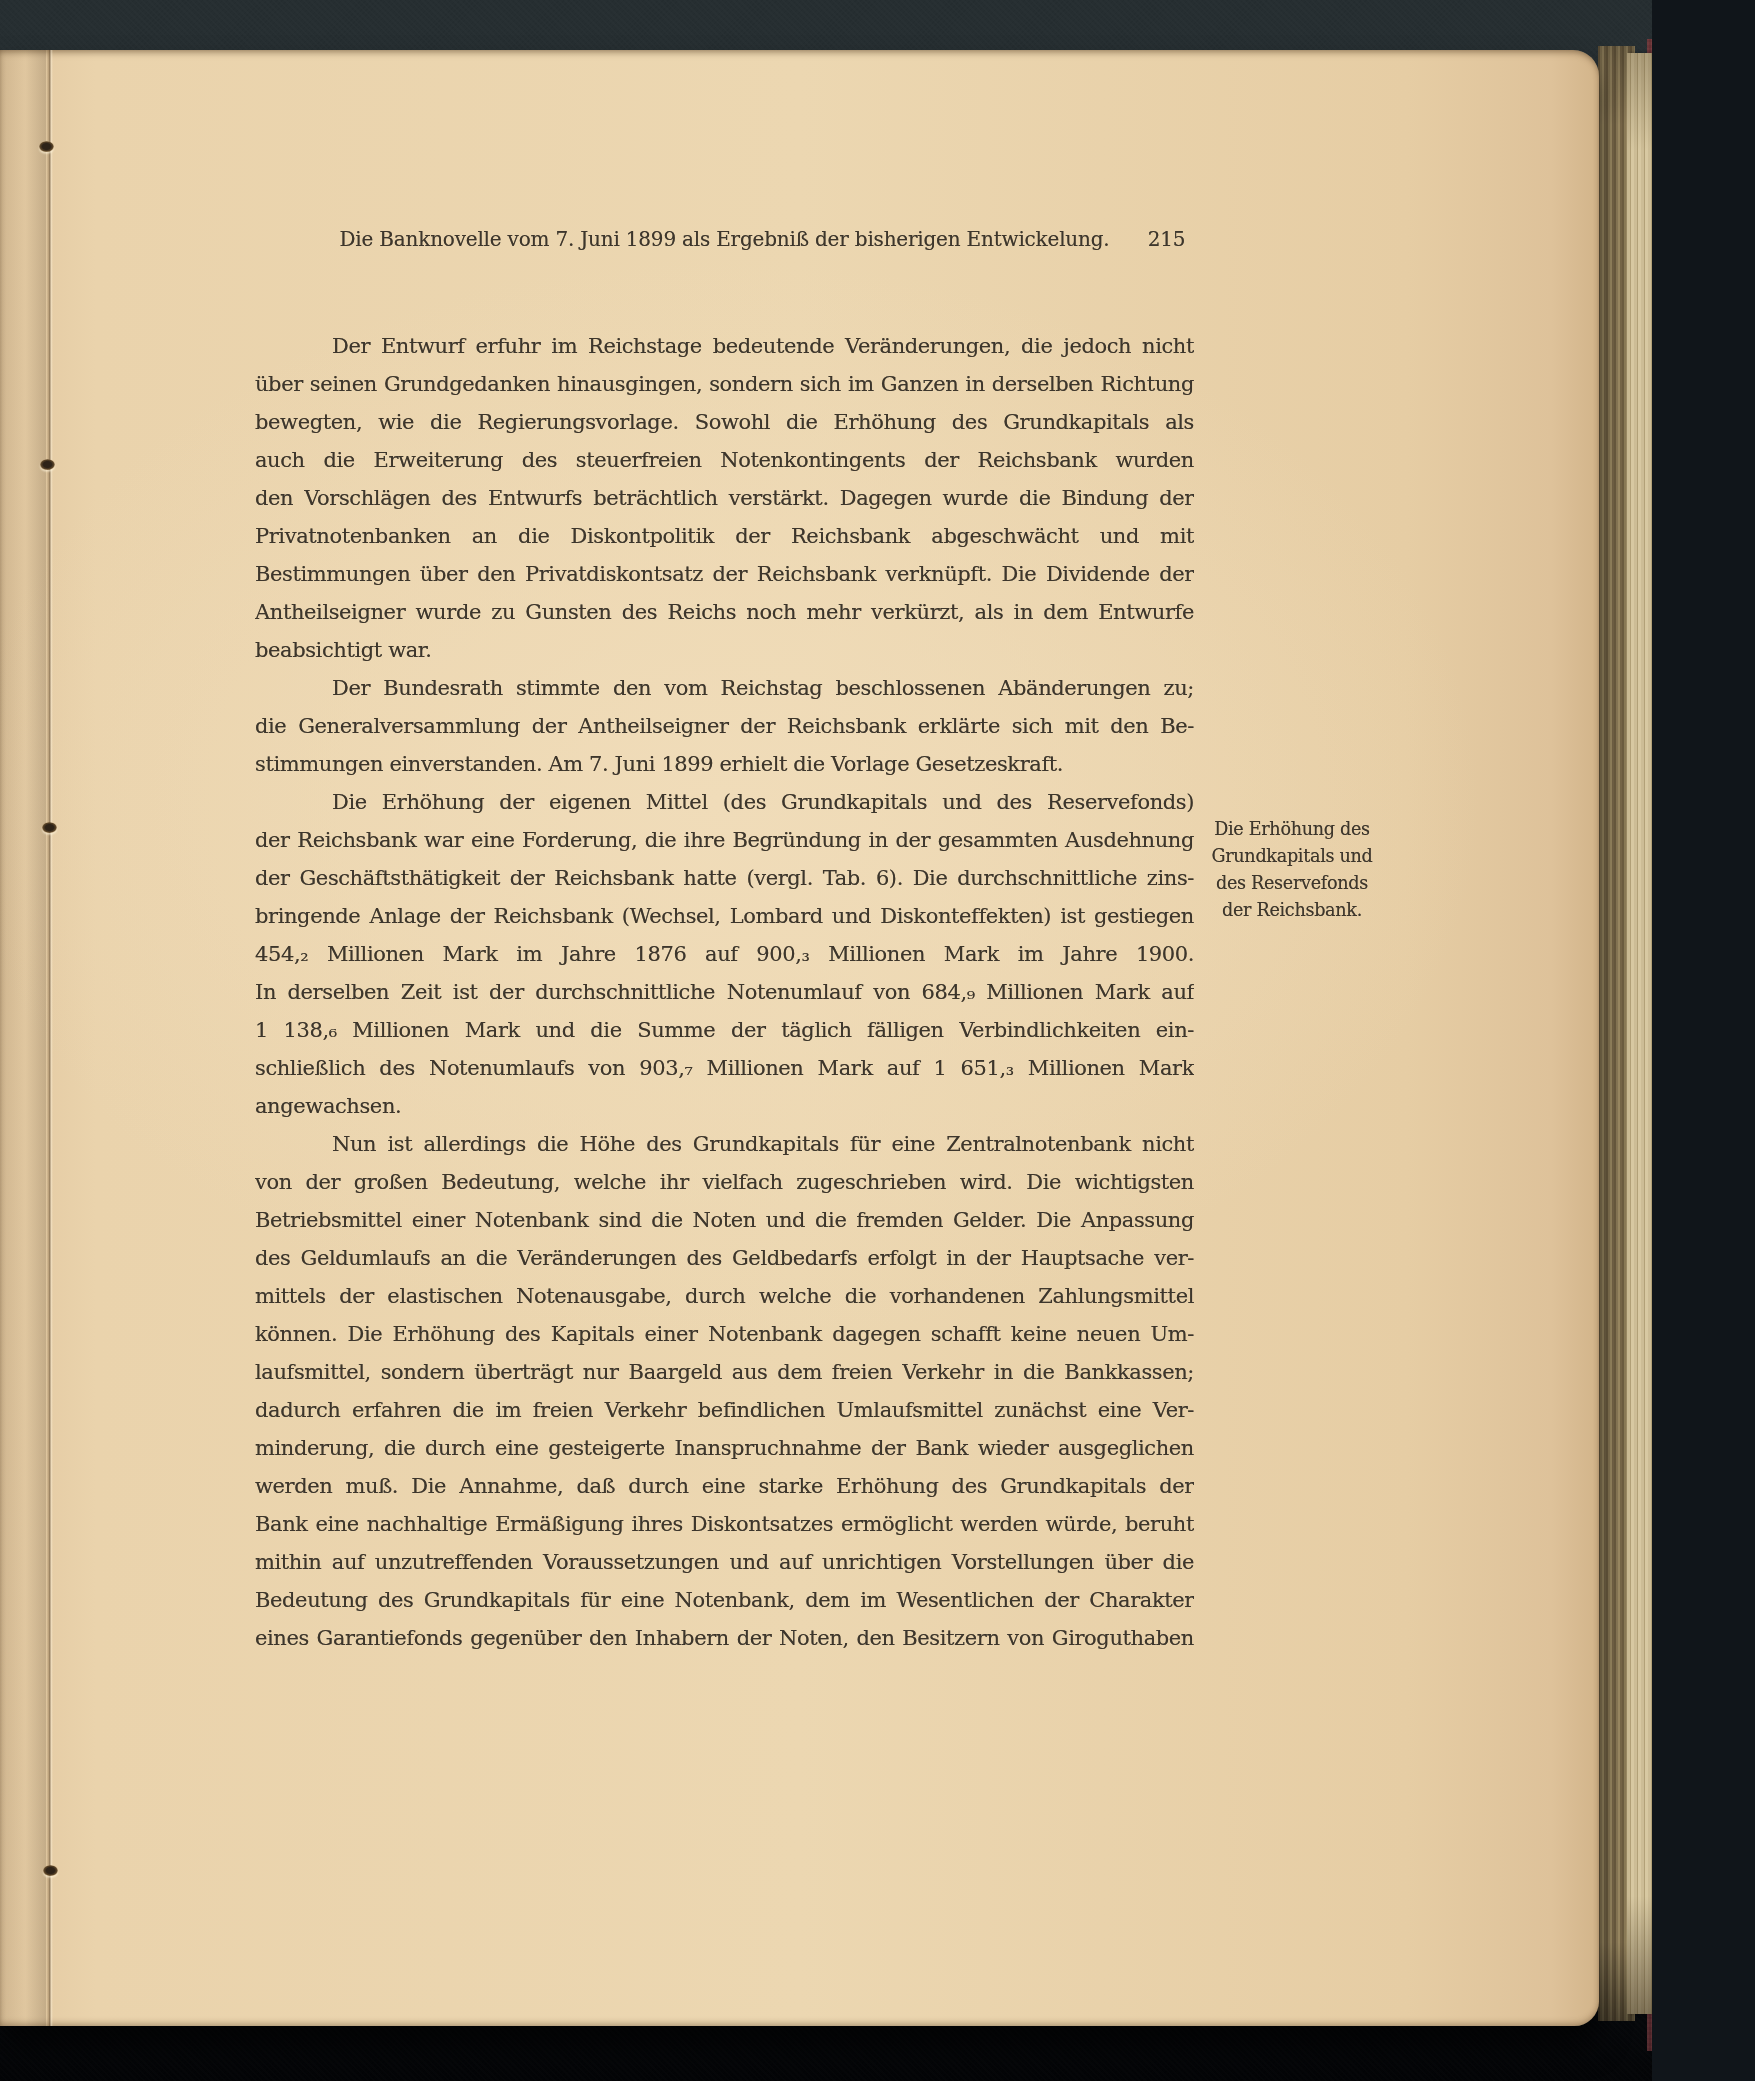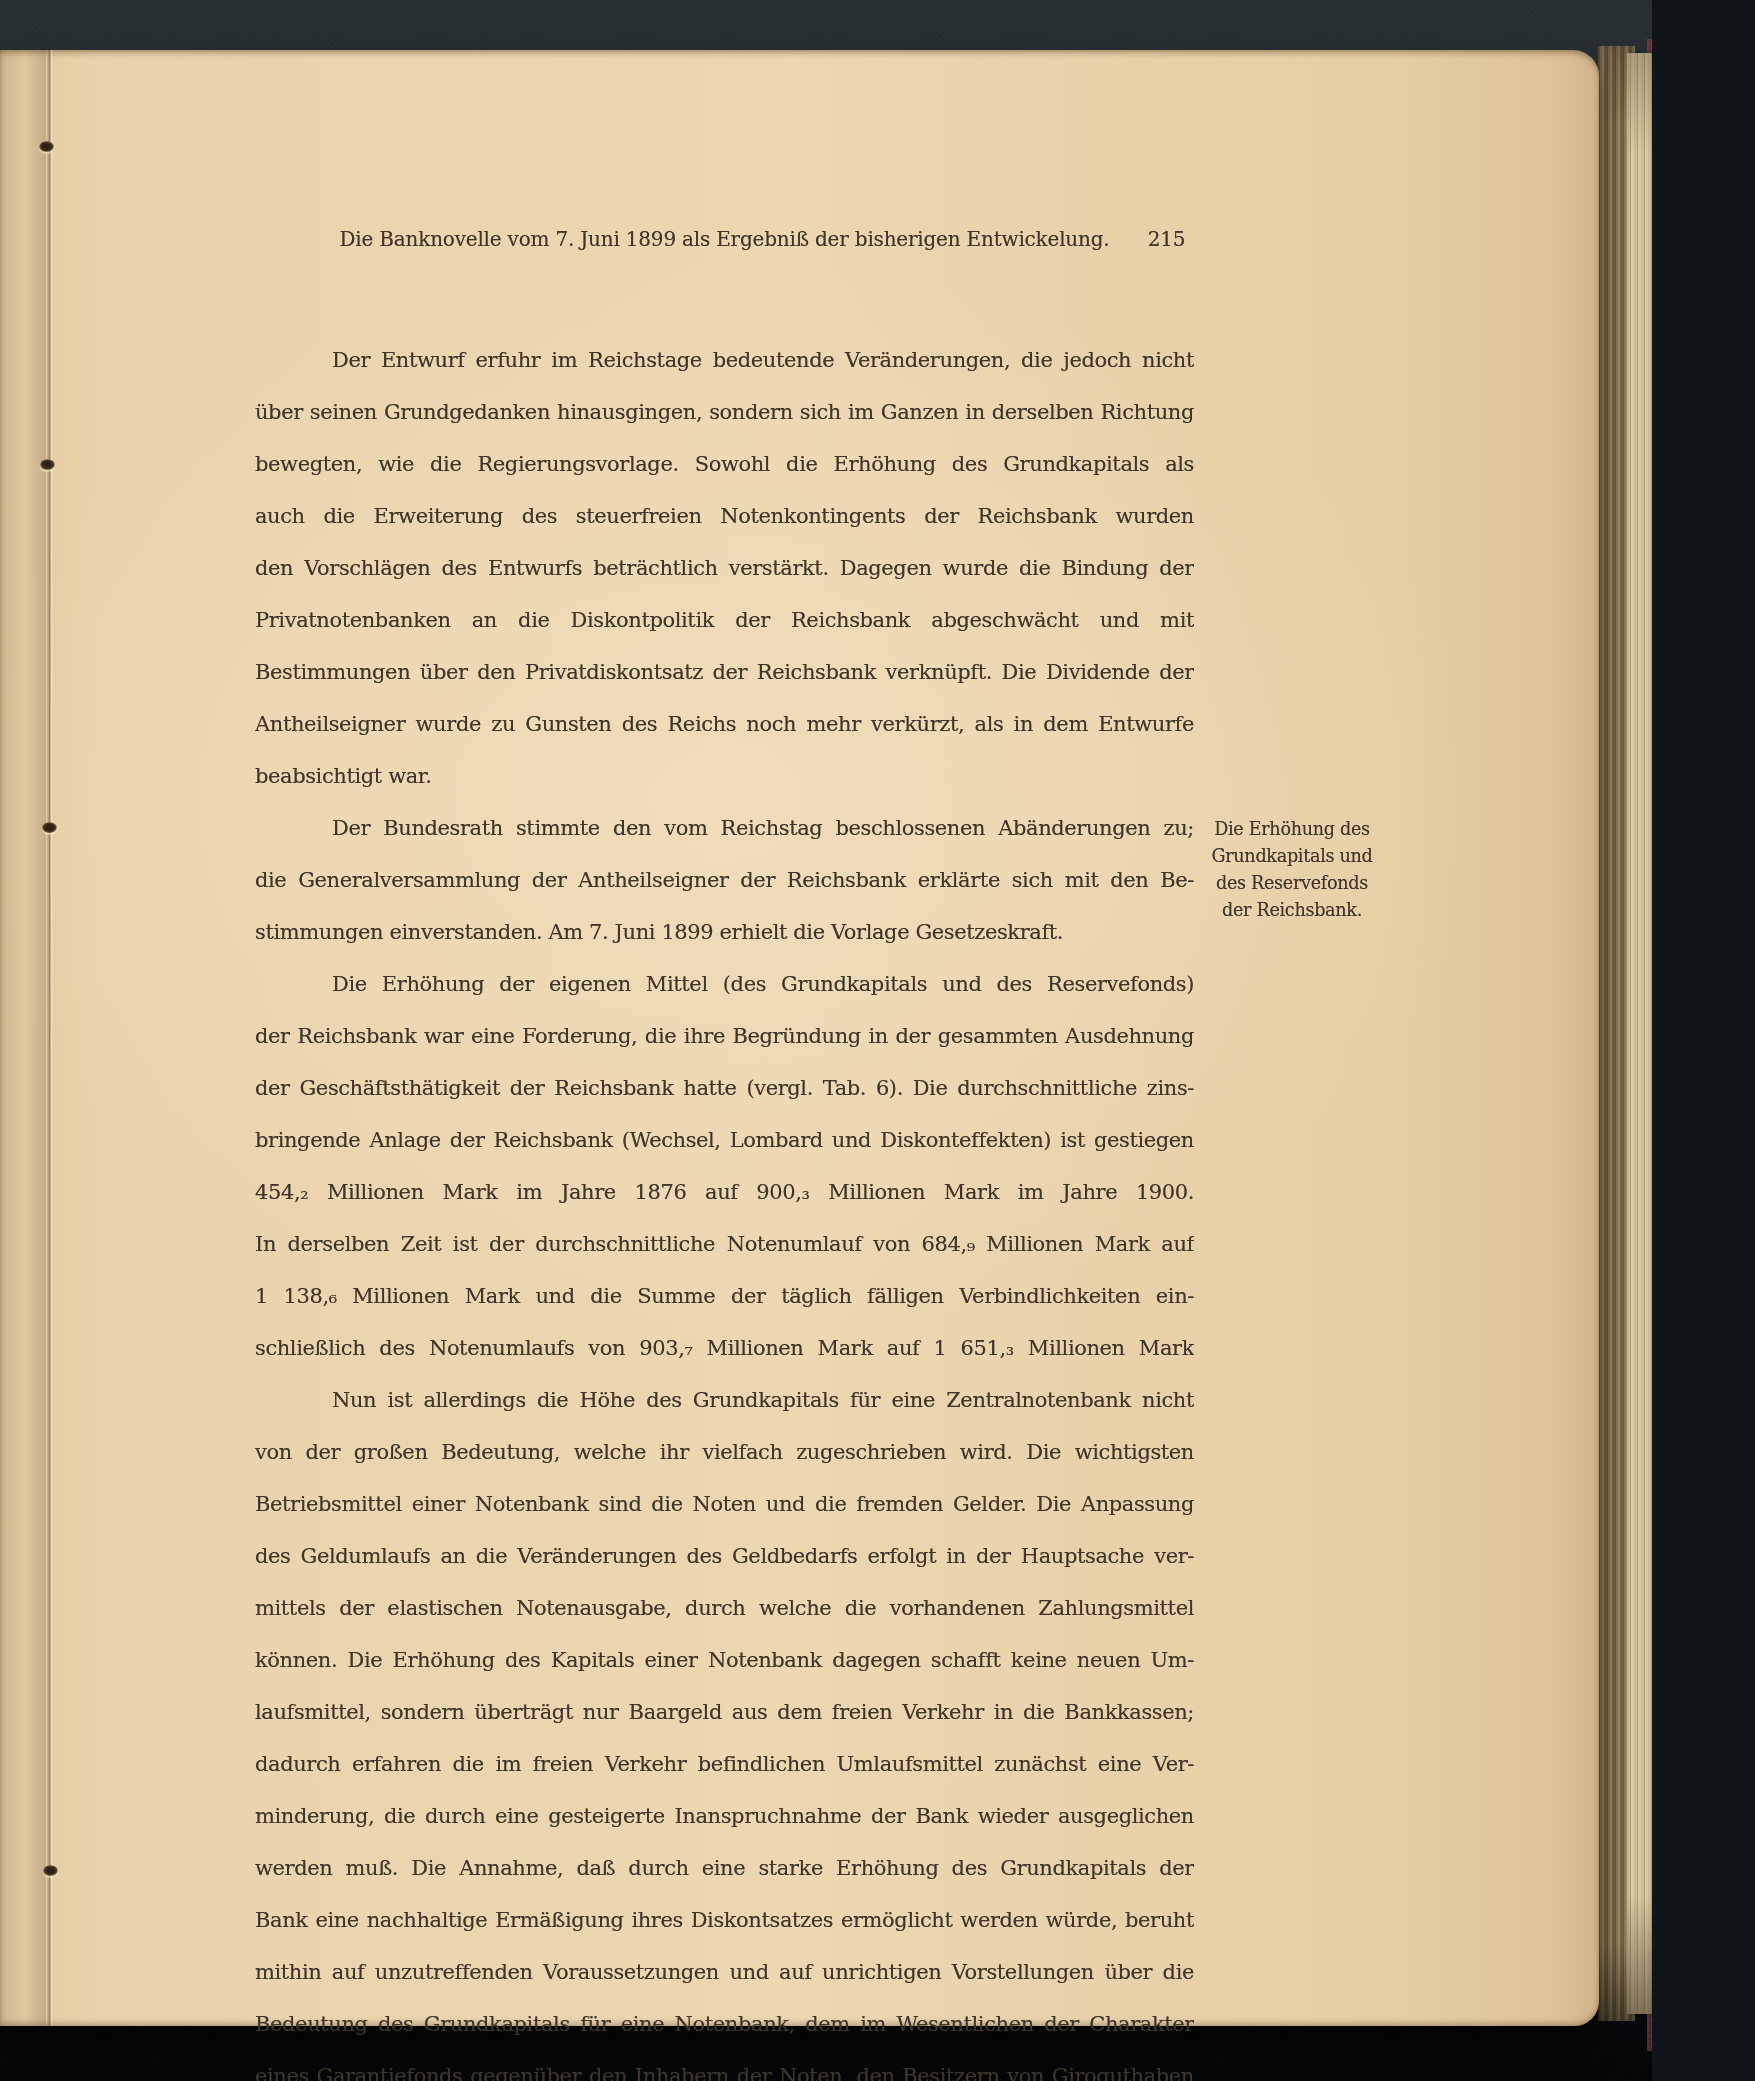--- a/index.html
+++ b/index.html
@@ -70,21 +70,21 @@
   .hole.h3{left:42px;top:772px;}
   .hole.h4{left:43px;top:1815px;}
   
   .ink{color:#3d362c;text-shadow:0 0 0.4px rgba(61,54,44,.55);}
   .running-head{position:absolute;left:255px;top:227px;width:939px;height:30px;
     font-size:20px;letter-spacing:-0.2px;}
   .head-title{display:block;text-align:center;}
   .head-num{position:absolute;right:8.8px;top:0;}
   .bodytext{position:absolute;left:255px;top:327px;width:939px;
     font-size:21px;line-height:38px;letter-spacing:-0.4px;}
-  .line{text-align:justify;text-align-last:justify;height:38px;overflow:hidden;margin-top:14px;}
+  .line{text-align:justify;text-align-last:justify;height:38px;overflow:hidden;}
   .line.first{text-indent:77px;}
   .line.last{text-align-last:left;}
   .margin-note{position:absolute;left:1204px;top:816px;width:176px;
     font-size:17.6px;line-height:27px;letter-spacing:-0.3px;text-align:center;}
 </style>
 </head>
 <body>
 
 <div class="scene">
   <div class="backdrop"></div>
@@ -133,20 +133,21 @@
     </div>
     <div class="para">
       <div class="line first">Die Erhöhung der eigenen Mittel (des Grundkapitals und des Reservefonds)</div>
       <div class="line">der Reichsbank war eine Forderung, die ihre Begründung in der gesammten Ausdehnung</div>
       <div class="line">der Geschäftsthätigkeit der Reichsbank hatte (vergl. Tab. 6).  Die durchschnittliche zins-</div>
       <div class="line">bringende Anlage der Reichsbank (Wechsel, Lombard und Diskonteffekten) ist gestiegen von</div>
       <div class="line">454,₂ Millionen Mark im Jahre 1876 auf 900,₃ Millionen Mark im Jahre 1900.</div>
       <div class="line">In derselben Zeit ist der durchschnittliche Notenumlauf von 684,₉ Millionen Mark auf</div>
       <div class="line">1 138,₆ Millionen Mark und die Summe der täglich fälligen Verbindlichkeiten ein-</div>
       <div class="line">schließlich des Notenumlaufs von 903,₇ Millionen Mark auf 1 651,₃ Millionen Mark</div>
+      <div class="line last">angewachsen.</div>
     </div>
     <div class="para">
       <div class="line first">Nun ist allerdings die Höhe des Grundkapitals für eine Zentralnotenbank nicht</div>
       <div class="line">von der großen Bedeutung, welche ihr vielfach zugeschrieben wird.  Die wichtigsten</div>
       <div class="line">Betriebsmittel einer Notenbank sind die Noten und die fremden Gelder.  Die Anpassung</div>
       <div class="line">des Geldumlaufs an die Veränderungen des Geldbedarfs erfolgt in der Hauptsache ver-</div>
       <div class="line">mittels der elastischen Notenausgabe, durch welche die vorhandenen Zahlungsmittel inner-</div>
       <div class="line">können.  Die Erhöhung des Kapitals einer Notenbank dagegen schafft keine neuen Um-</div>
       <div class="line">laufsmittel, sondern überträgt nur Baargeld aus dem freien Verkehr in die Bankkassen;</div>
       <div class="line">dadurch erfahren die im freien Verkehr befindlichen Umlaufsmittel zunächst eine Ver-</div>

